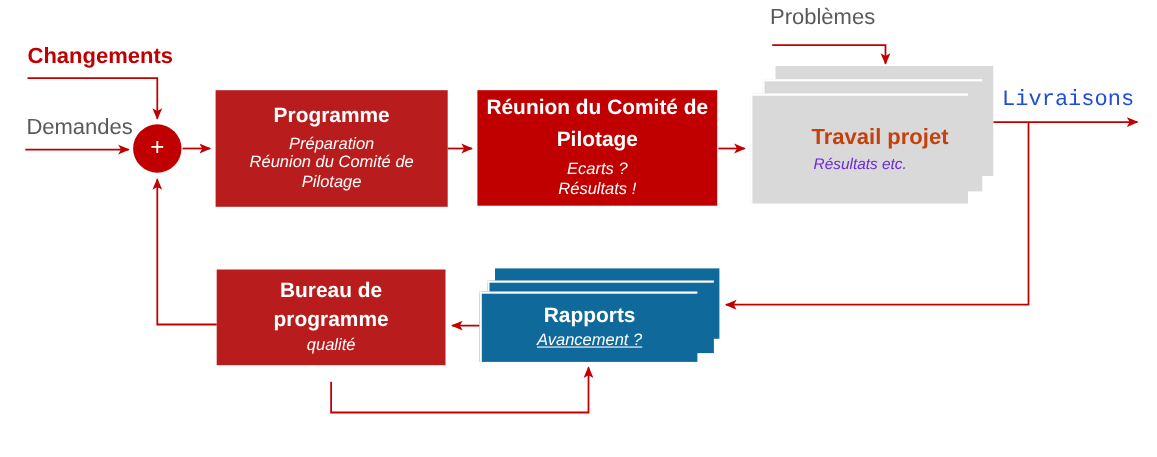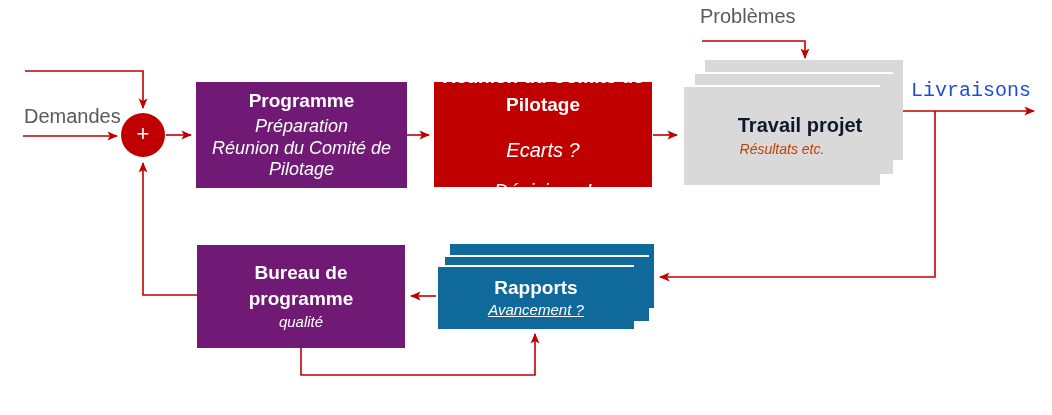--- a/index.html
+++ b/index.html
@@ -35,53 +35,53 @@
     line-height: 1.18;
   }
   .node .title {
     font-weight: bold;
     color: #ffffff;
   }
   .node .sub {
     font-style: italic;
     color: #ffffff;
   }
-  .yellow { background: #701a75; }
+  .yellow { background: #b91c1c; }
   .red    { background: #c00000; }
   .blue   { background: #0f6a9b; }
   .gray   { background: #d9d9d9; }
 
   
   #node-programme {
     left: 196px; top: 82px; width: 211px; height: 106px;
   }
   #node-programme .title { font-size: 19px; margin-bottom: 4px; }
-  #node-programme .sub   { font-size: 18px; }
+  #node-programme .sub   { font-size: 15px; }
 
   
   #node-reunion {
     left: 434px; top: 82px; width: 218px; height: 105px;
   }
   #node-reunion .title { font-size: 19px; margin-bottom: 6px; }
-  #node-reunion .sub   { font-size: 20px; margin-top: 17px; }
+  #node-reunion .sub   { font-size: 15px; }
 
   
   #stack-travail { position: absolute; left: 682px; top: 60px; width: 221px; height: 125px; }
   #stack-travail .sheet { position: absolute; }
   #sheet-travail-back  { left: 23px; top: 0px;  width: 198px; height: 100px; }
   #sheet-travail-mid   { left: 11px; top: 12px; width: 198px; height: 100px;
                          border-left: 2px solid #ffffff; border-top: 2px solid #ffffff; }
   #sheet-travail-front { left: 0px;  top: 25px; width: 198px; height: 100px;
                          border-left: 2px solid #ffffff; border-top: 2px solid #ffffff; }
-  #sheet-travail-front .title { font-size: 20px; color: #0f172a; margin-bottom: 3px; margin-left: 36px; }
-  #sheet-travail-front .sub   { font-size: 14px; color: #c2410c; }
+  #sheet-travail-front .title { font-size: 20px; color: #c2410c; margin-bottom: 3px; margin-left: 36px; }
+  #sheet-travail-front .sub   { font-size: 14px; color: #6d28d9; }
 
   
   #node-bureau {
-    left: 197px; top: 245px; width: 208px; height: 103px;
+    left: 197px; top: 245px; width: 208px; height: 87px;
   }
   #node-bureau .title { font-size: 19px; margin-bottom: 3px; }
   #node-bureau .sub   { font-size: 15px; }
 
   
   #stack-rapports { position: absolute; left: 436px; top: 244px; width: 218px; height: 85px; }
   #stack-rapports .sheet { position: absolute; }
   #sheet-rapports-back  { left: 14px; top: 0px;  width: 204px; height: 64px; }
   #sheet-rapports-mid   { left: 7px;  top: 11px; width: 204px; height: 64px;
                           border-left: 2px solid #ffffff; border-top: 2px solid #ffffff; }
@@ -168,20 +168,21 @@
 
     <g>
       <path d="M436,296 L411,296" stroke="#c00000" stroke-width="1.6" fill="none" marker-end="url(#ah)"></path>
     </g>
 
     <g>
       <path d="M301,347 L301,375 L535,375 L535,334" stroke="#c00000" stroke-width="1.6" fill="none" marker-end="url(#ah)"></path>
     </g>
   </svg>
 
+  <div class="flabel" id="label-changements">Changements</div>
 
   <div class="flabel" id="label-demandes">Demandes</div>
 
   <div class="flabel" id="label-problemes">Problèmes</div>
 
   <div class="flabel" id="label-livraisons">Livraisons</div>
 
   <div id="junction">
     <span class="plus">+</span>
   </div>
@@ -190,21 +191,21 @@
     <div class="title">Programme</div>
     <div class="sub">Préparation</div>
     <div class="sub">Réunion du Comité de</div>
     <div class="sub">Pilotage</div>
   </div>
 
   <div class="node red" id="node-reunion">
     <div class="title">Réunion du Comité de</div>
     <div class="title">Pilotage</div>
     <div class="sub">Ecarts ?</div>
-    <div class="sub">Décisions !</div>
+    <div class="sub">Résultats !</div>
   </div>
 
   <div id="stack-travail">
     <div class="sheet gray" id="sheet-travail-back"></div>
     <div class="sheet gray" id="sheet-travail-mid"></div>
     <div class="sheet gray node" id="sheet-travail-front">
       <div class="title">Travail projet</div>
       <div class="sub">Résultats etc.</div>
     </div>
   </div>

